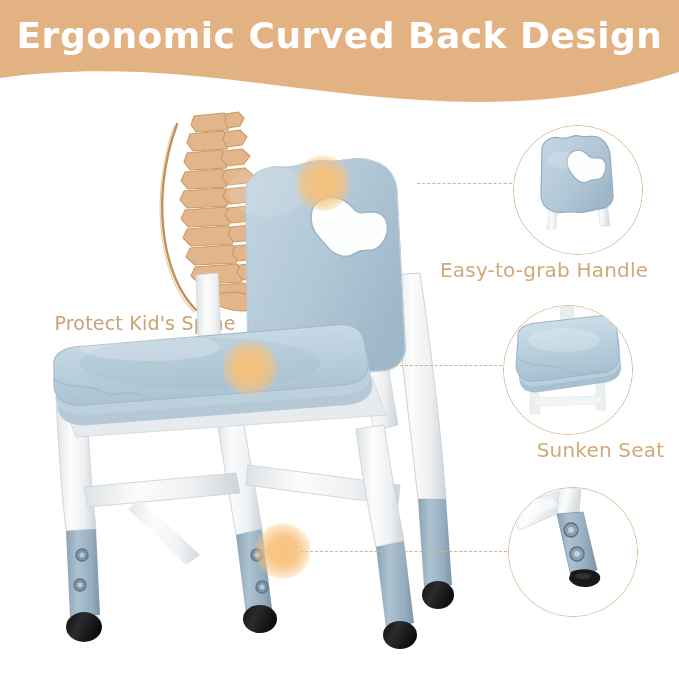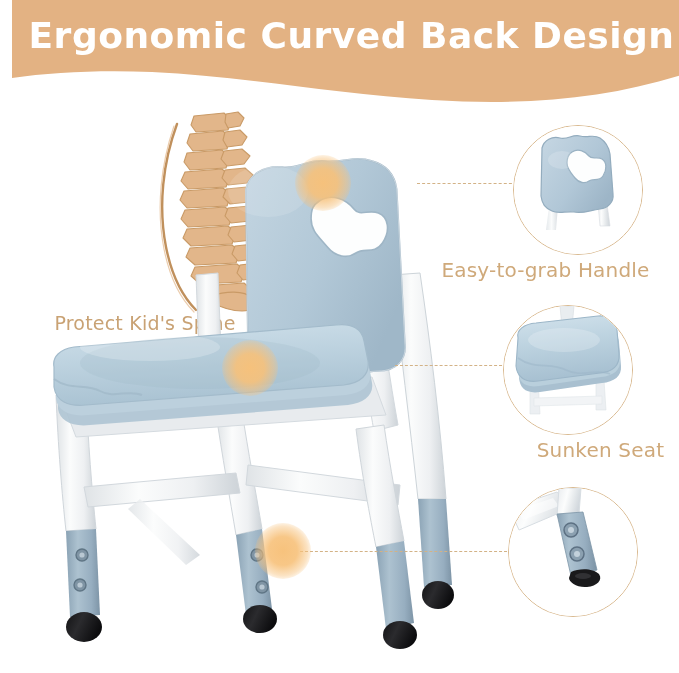--- a/index.html
+++ b/index.html
@@ -6,21 +6,21 @@
   body{
     width:679px;height:673px;
     background:#ffffff;
     font-family:"Liberation Sans", sans-serif;
     overflow:hidden;
     position:relative;
   }
   #stage{position:absolute;left:0;top:0;width:679px;height:673px;overflow:hidden;}
 
   
-  .banner{position:absolute;left:12px;top:0;width:577px;height:110px;}
+  .banner{position:absolute;left:0;top:0;width:577px;height:110px;}
   .banner svg{position:absolute;left:0;top:0;}
   .banner-title{
     position:absolute;left:0;top:14px;width:679px;
     text-align:center;
     font-family:"DejaVu Sans", sans-serif;
     font-size:36px;font-weight:bold;
     letter-spacing:.5px;
     color:#ffffff;
     line-height:44px;
     white-space:nowrap;
@@ -31,21 +31,21 @@
     position:absolute;
     color:#cfa97a;
     font-family:"DejaVu Sans", sans-serif;
     font-size:20px;
     letter-spacing:.2px;
     white-space:nowrap;
   }
   .spine-caption{
     left:0;top:312px;width:290px;text-align:center;font-size:19px;color:#c9a274;
   }
-  .cap-1{left:426px;top:258px;width:239px;text-align:center;}
+  .cap-1{left:440px;top:258px;width:239px;text-align:left;}
   .cap-2{left:506px;top:438px;width:189px;text-align:center;}
   .cap-3{left:490px;top:620px;width:189px;text-align:center;}
 
   
   .callout{position:absolute;border-radius:50%;overflow:hidden;
            border:1px solid #d9b98f;background:#ffffff;}
   .c1{left:513px;top:125px;width:128px;height:128px;}
   .c2{left:503px;top:305px;width:128px;height:128px;}
   .c3{left:508px;top:487px;width:128px;height:128px;}
   .callout svg{position:absolute;left:0;top:0;}

